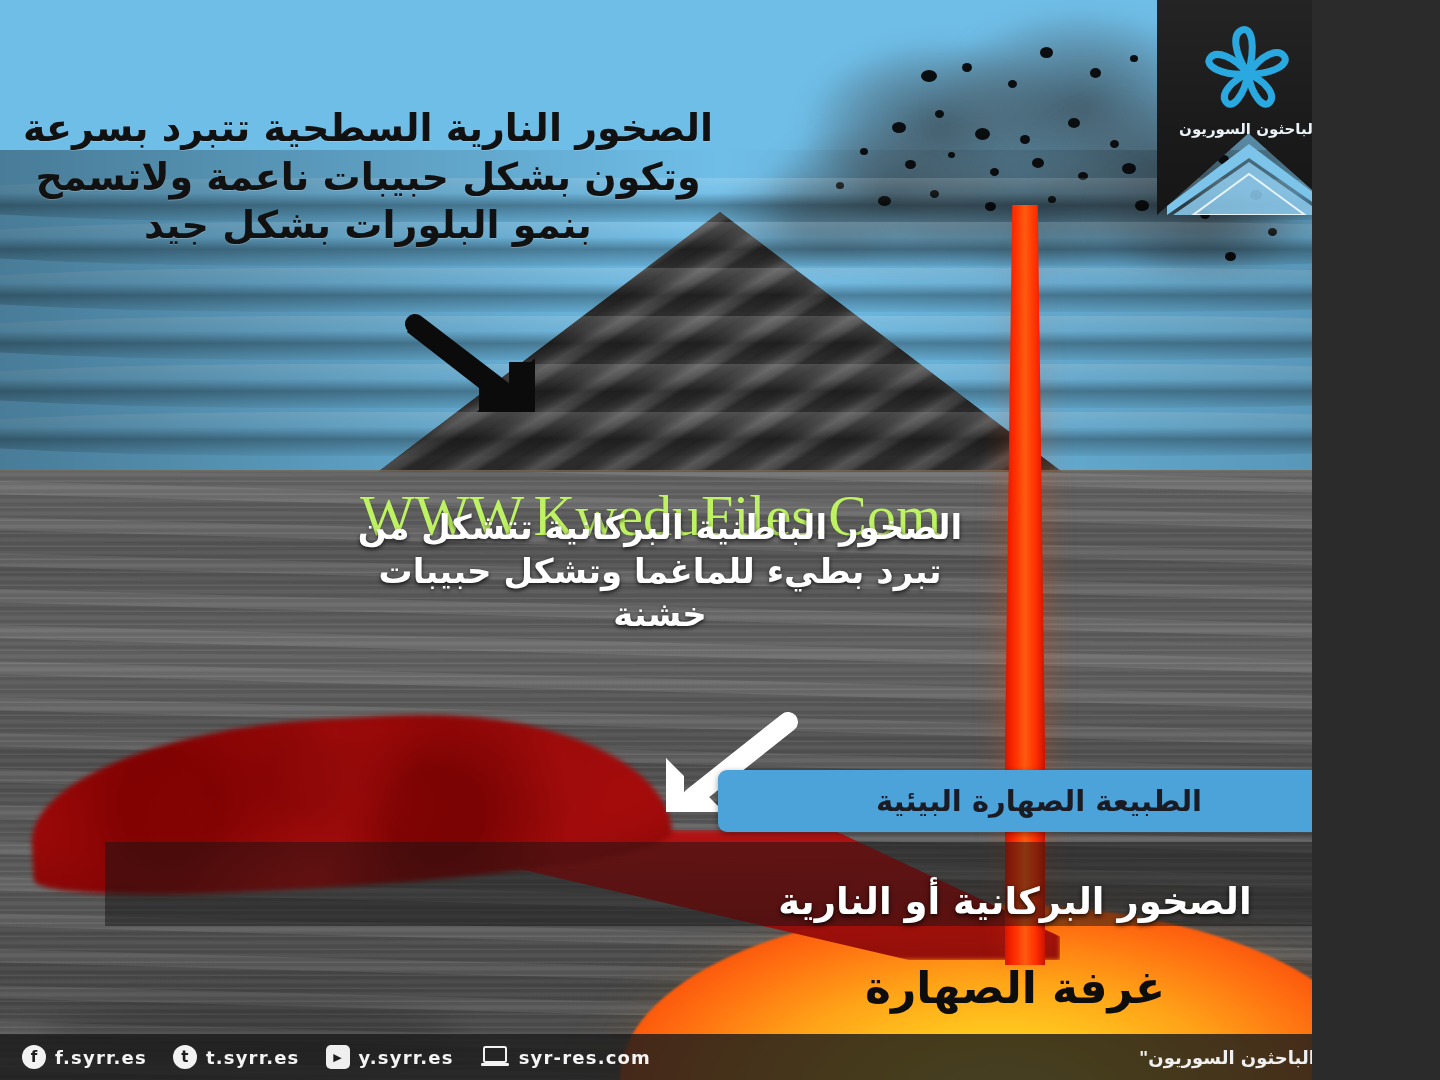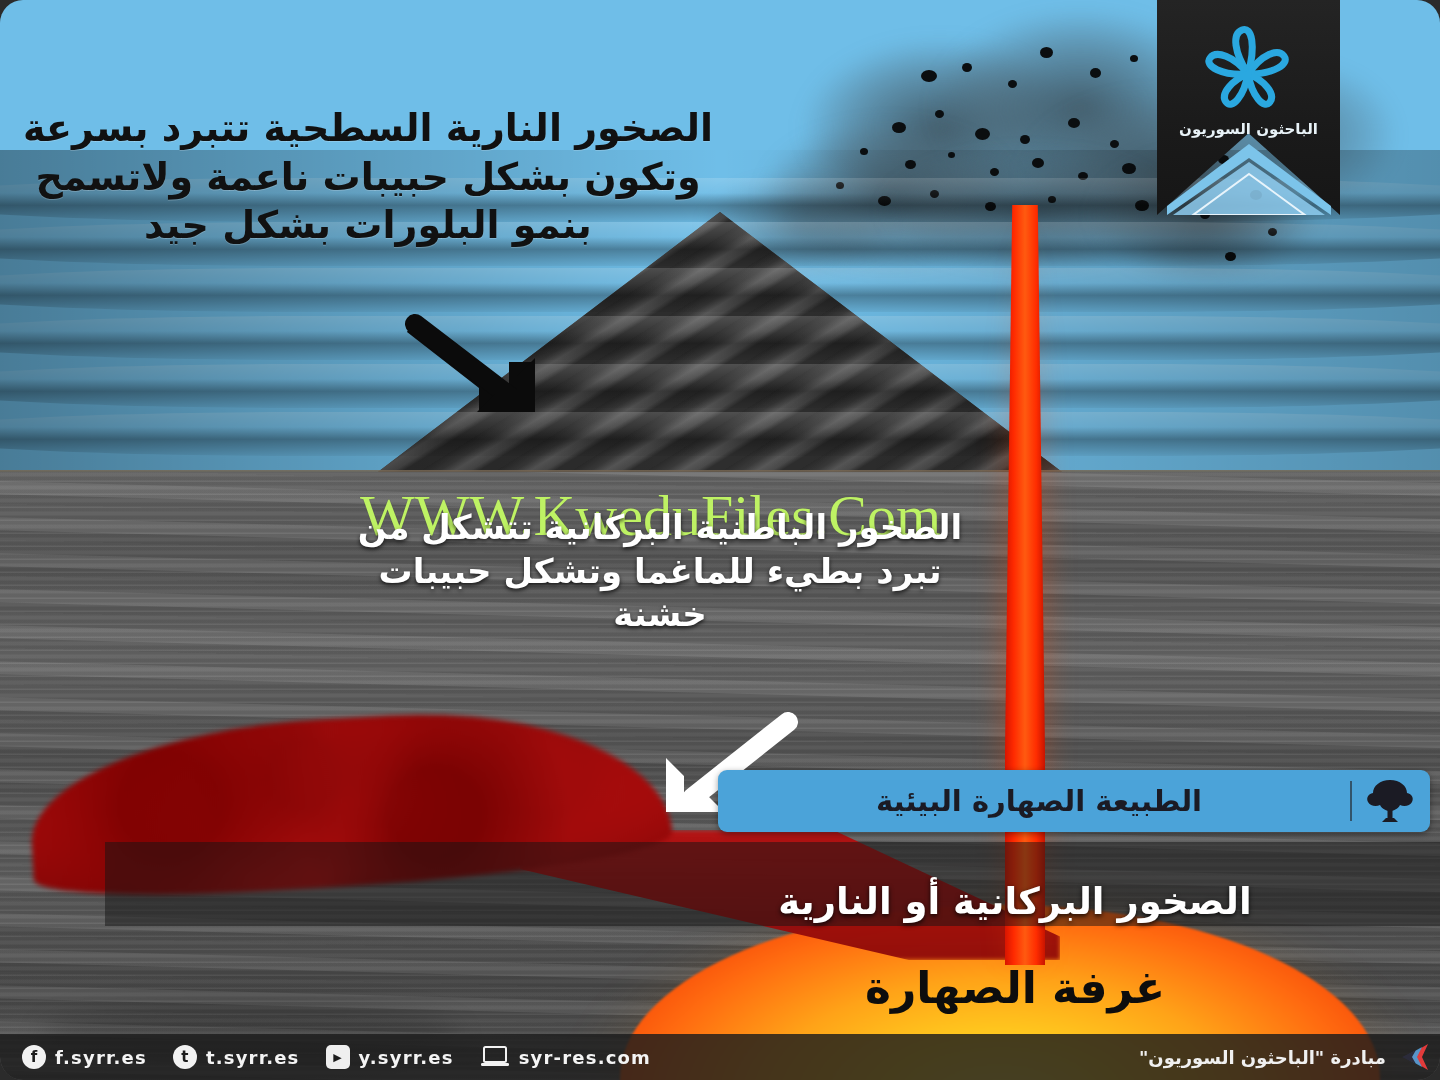--- a/index.html
+++ b/index.html
@@ -1,23 +1,22 @@
 <!DOCTYPE html>
 <html><head>
 <meta charset="utf-8">
 <style>
   * { margin:0; padding:0; box-sizing:border-box; }
   html, body { width:1440px; height:1080px; overflow:hidden; background:#2b2b2b; }
   body { font-family:"DejaVu Sans", sans-serif; }
 
   #stage {
     position:relative;
-    width:1440px; height:1080px;
+    width:1312px; height:1080px;
     overflow:hidden;
-    border-radius:23px;
   }
 
   
   .sky {
     position:absolute; left:0; top:0; width:1440px; height:474px;
     background:#6fbee8;
   }
 
   
   .ground {

